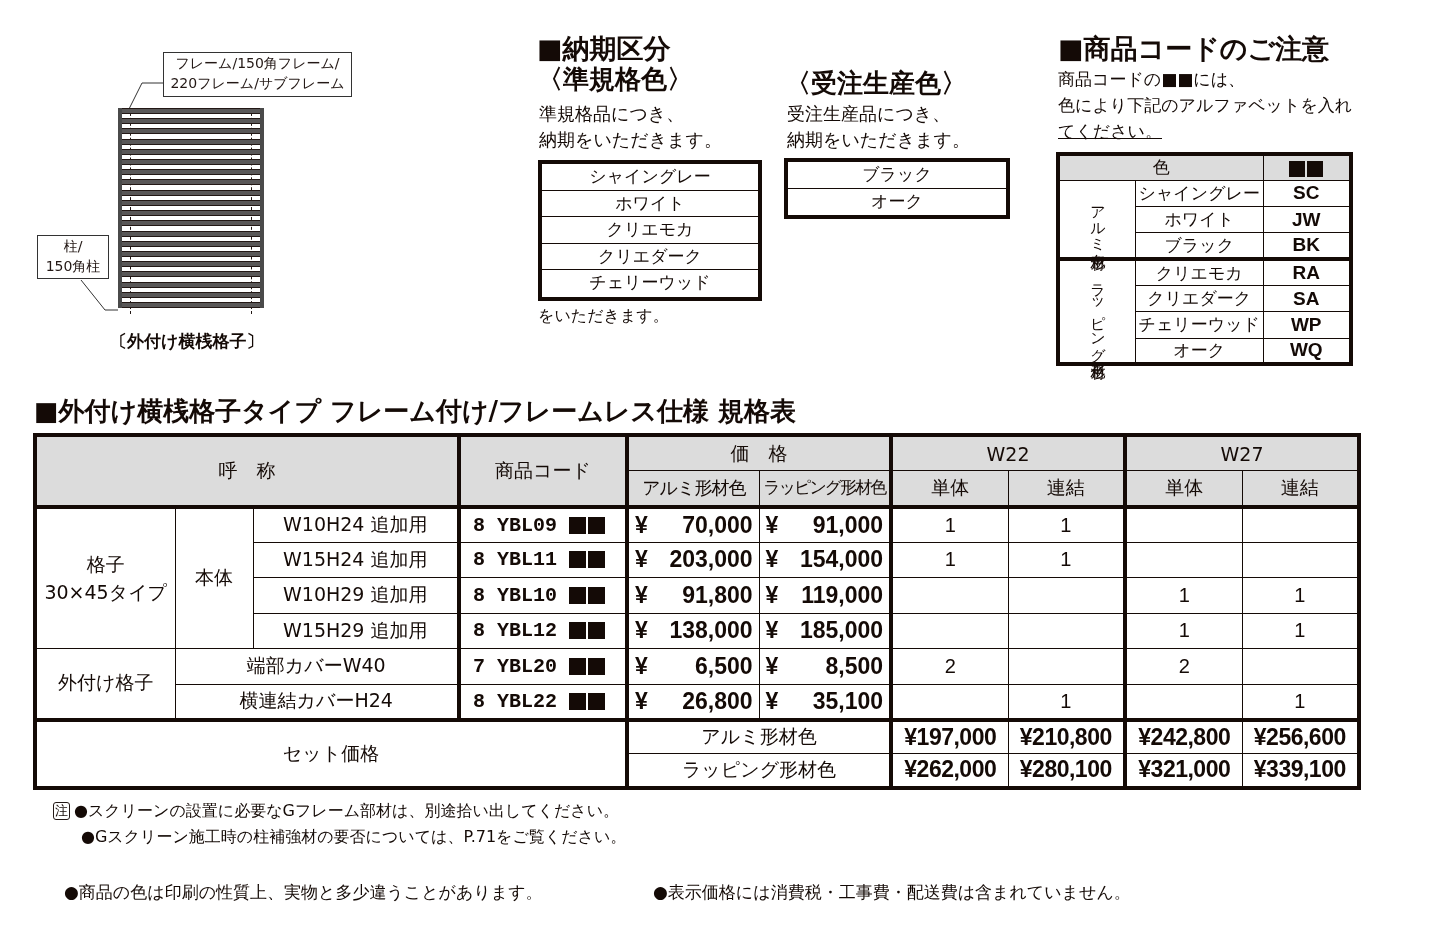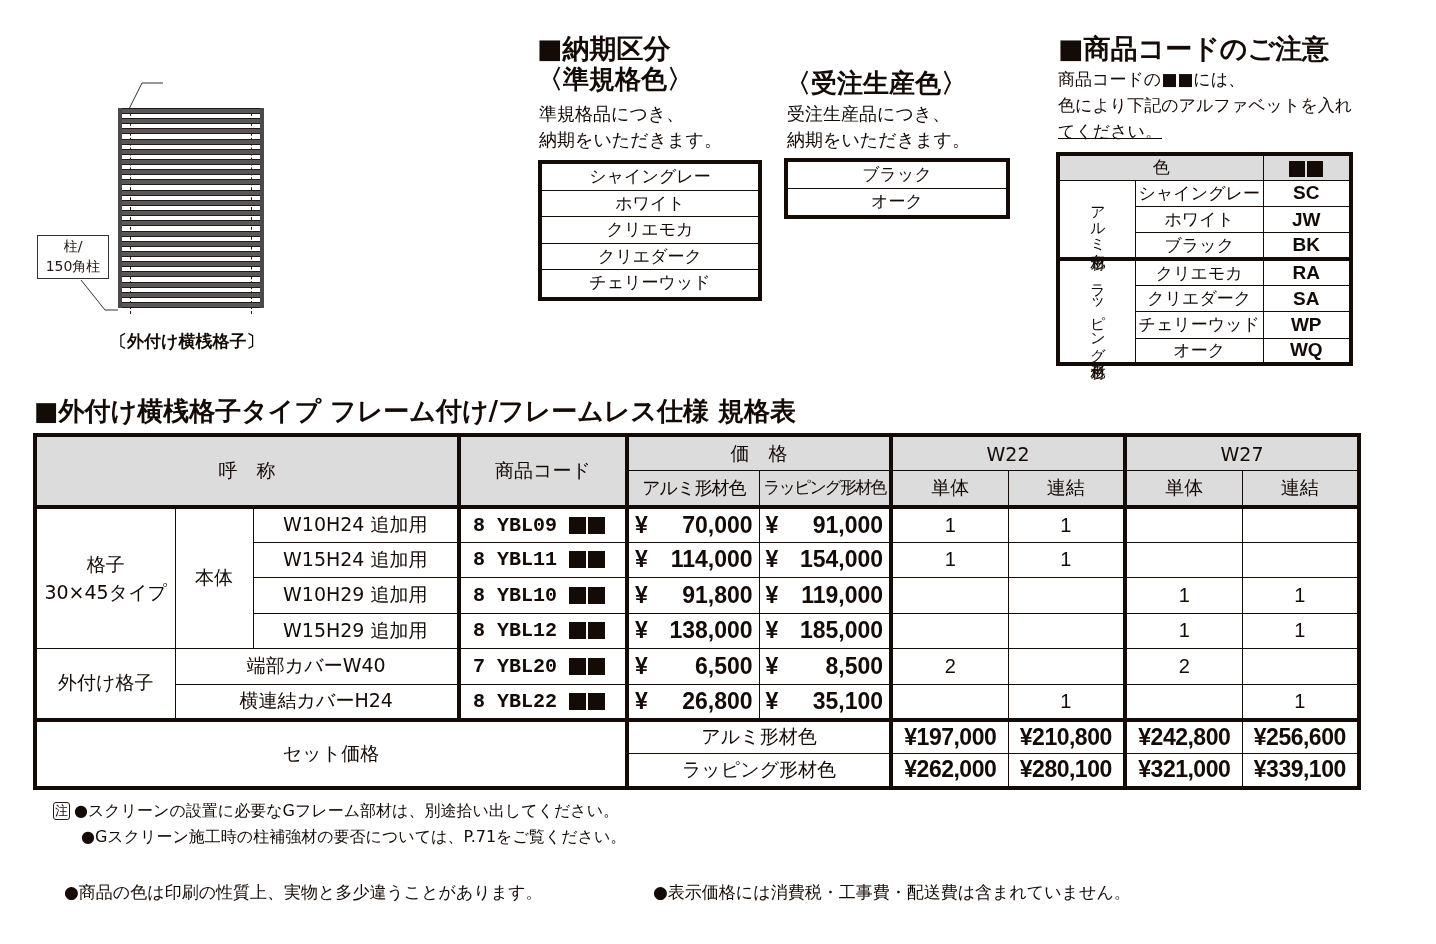--- a/index.html
+++ b/index.html
@@ -47,20 +47,24 @@
   #main-table .total { font-family: "Liberation Sans", sans-serif; font-weight: bold; font-size: 23px; letter-spacing: -0.5px; height: 34px; }
 
   
   .note { font-size: 16px; line-height: 22px; white-space: nowrap; padding-left: 20px; }
   .note-badge { display: inline-block; border: 1.5px solid #231815; border-radius: 3px; font-size: 13px; line-height: 16px; padding: 0 1px; margin-right: 4px; vertical-align: 1px; }
 </style>
 </head>
 <body>
 
 <div id="diagram" class="abs">
+  <div class="callout" style="left:163px; top:52px; width:189px; height:45px;">
+    <div>フレーム/150角フレーム/</div>
+    <div>220フレーム/サブフレーム</div>
+  </div>
   <svg class="abs" style="left:0;top:0" width="500" height="370">
     <polyline points="163,83 142,83 127,113" fill="none" stroke="#333" stroke-width="1"></polyline>
     <polyline points="81,280 105,310 118,310" fill="none" stroke="#333" stroke-width="1"></polyline>
   </svg>
   <div class="fence" id="fence">
     <div class="post-dash" style="left:8px;"></div>
     <div class="post-dash" style="right:8px;"></div>
   <div class="slat" style="top: 0px;"></div>
       <div class="slat" style="top: 10.2105px;"></div>
       <div class="slat" style="top: 20.4211px;"></div>
@@ -103,20 +107,21 @@
 
 <div class="abs h-mid" style="left:785px; top:66px;">〈受注生産色〉</div>
 <div class="abs p18" style="left:787px; top:101px;">受注生産品につき、</div>
 <div class="abs p18" style="left:787px; top:127px;">納期をいただきます。</div>
 <div class="colorbox" style="left:784px; top:158px; width:226px;">
   <div class="row">ブラック</div>
   <div class="row">オーク</div>
 </div>
 
 <div class="abs" style="left:538px; top:306px; font-size:16px; line-height:20px;">
+  <div>をいただきます。</div>
 </div>
 
 <div class="abs h-big" style="left:1058px; top:32px;">■商品コードのご注意</div>
 <div class="abs p18" style="left:1058px; top:66px; font-size:17px;">商品コードの■■には、</div>
 <div class="abs p18" style="left:1058px; top:92px; font-size:17px;">色により下記のアルファベットを入れ</div>
 <div class="abs p18" style="left:1058px; top:118px; font-size:17px;text-decoration:underline;">てください。</div>
 
 <table id="code-table">
   <tbody>
       <tr>
@@ -208,21 +213,21 @@
     <td class="thick-t qty">1</td>
     <td class="thick-l thick-t qty"></td>
     <td class="thick-t qty"></td>
   </tr>
 
   <tr>
     <td>W15H24 追加用</td>
     <td class="thick-l code-cell"><span>8 YBL11</span> <span class="sq" style="width:17px;height:17px;"></span><span class="sq" style="width:17px;height:17px;margin-left:2px;"></span></td>
     <td class="thick-l price">
           <span class="yen">¥</span>
-          <span class="amt">114,000</span>
+          <span class="amt">203,000</span>
         </td>
     <td class="price">
           <span class="yen">¥</span>
           <span class="amt">154,000</span>
         </td>
     <td class="thick-l qty">1</td>
     <td class="qty">1</td>
     <td class="thick-l qty"></td>
     <td class="qty"></td>
   </tr>

